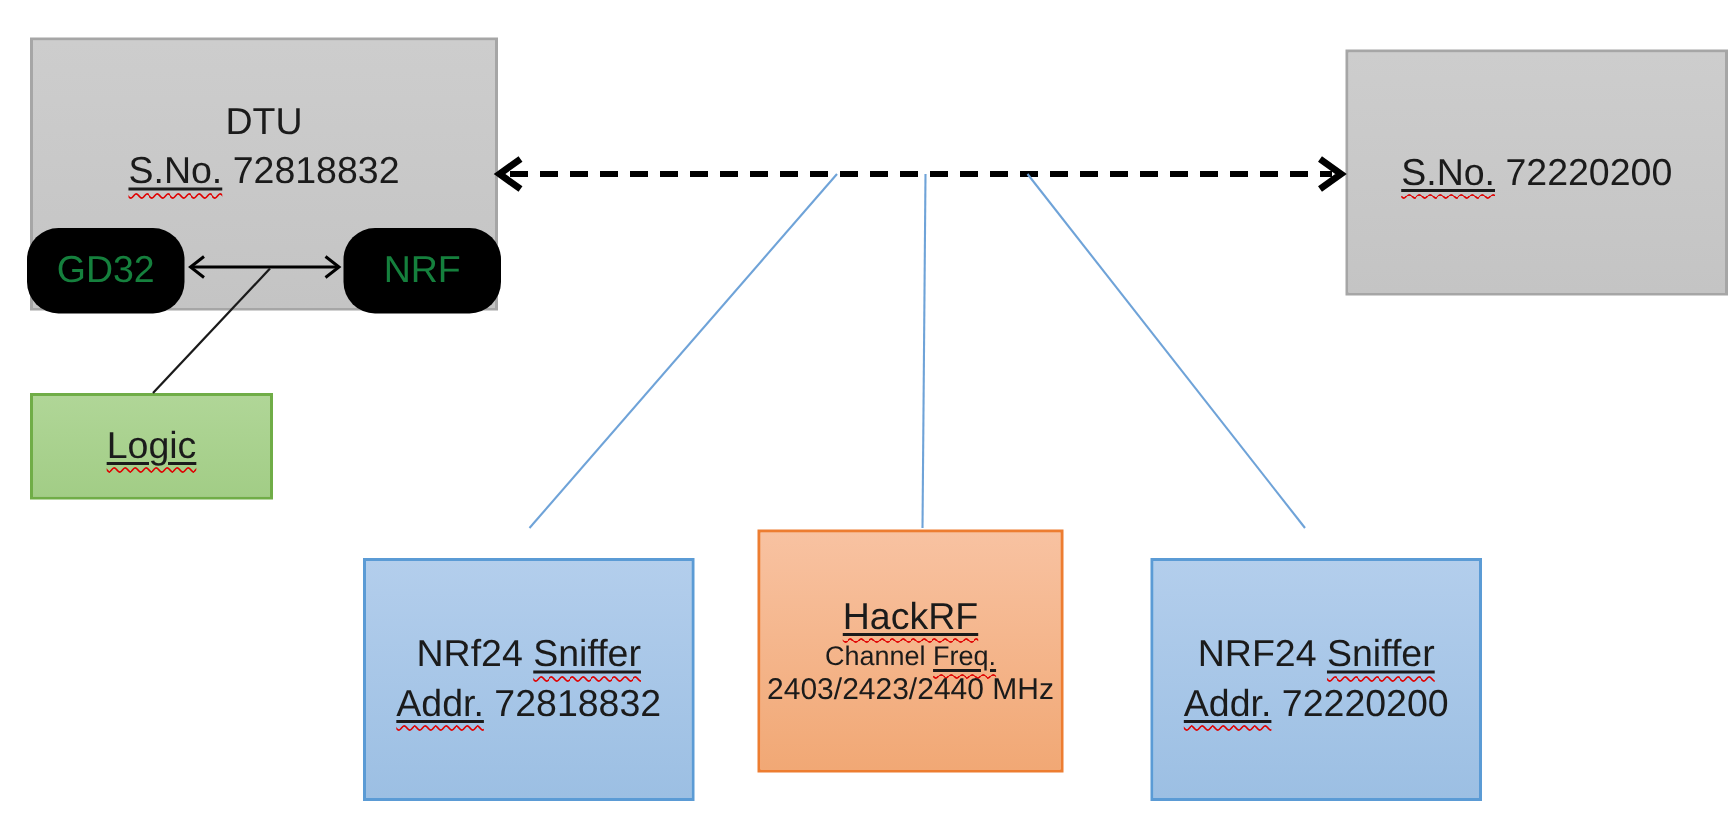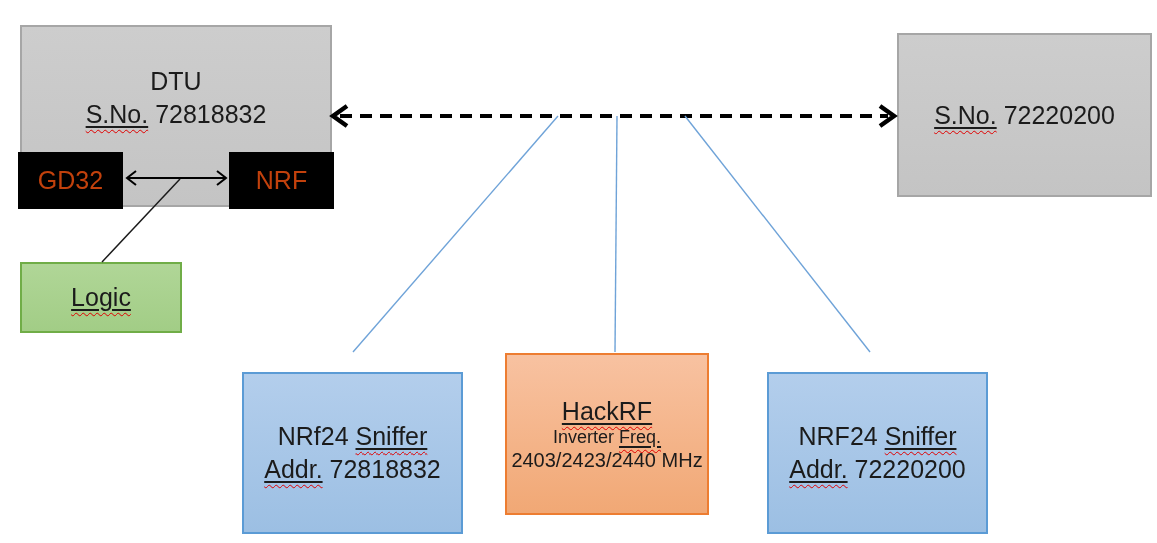--- a/index.html
+++ b/index.html
@@ -4,21 +4,21 @@
 <style>
   html,body{margin:0;padding:0;background:#fff;}
   .canvas{
     position:relative;width:1157px;height:543px;background:#ffffff;overflow:hidden;
     font-family:"Liberation Sans",sans-serif;color:#1b1b1b;
   }
   .box{position:absolute;display:flex;flex-direction:column;align-items:center;justify-content:center;
        text-align:center;box-sizing:border-box;}
   .ln{font-size:25px;line-height:33px;white-space:nowrap;}
   .gray{background:linear-gradient(180deg,#cdcdcd,#c4c4c4);border:2px solid #a6a6a6;}
-  .chip{background:#000;color:#c2410c;}
+  .chip{background:#000;color:#15803d;border-radius:21px;}
   .green{background:linear-gradient(180deg,#b0d697,#a2cd86);border:2px solid #70ad47;}
   .blue{background:linear-gradient(180deg,#b3ceec,#9cbfe3);border:2px solid #5b9bd5;margin-top:19px;}
   .orange{background:linear-gradient(180deg,#f8c2a1,#f1a875);border:2px solid #ed7d31;}
 
   #dtu{left:20px;top:25px;width:312px;height:182px;padding-bottom:36px;}
   #gd32{left:18px;top:152px;width:105px;height:57px;}
   #nrf{left:229px;top:152px;width:105px;height:57px;}
   #logic{left:20px;top:262px;width:162px;height:71px;align-items:center;}
   #inverter{left:897px;top:33px;width:255px;height:164px;}
   #sniffer-left{left:242px;top:353px;width:221px;height:162px;}
@@ -61,21 +61,21 @@
     <div class="ln"><span class="sq"><span class="ul">S.No.</span></span> <span>72220200</span></div>
   </div>
 
   <div class="box blue" id="sniffer-left">
     <div class="ln"><span>NRf24</span> <span class="sq"><span class="ul">Sniffer</span></span></div>
     <div class="ln"><span class="sq"><span class="ul">Addr.</span></span> <span>72818832</span></div>
   </div>
 
   <div class="box orange" id="hackrf">
     <div class="ln t1"><span class="sq"><span class="ul">HackRF</span></span></div>
-    <div class="ln t2"><span>Inverter</span> <span class="sq"><span class="ul">Freq.</span></span></div>
+    <div class="ln t2"><span>Channel</span> <span class="sq"><span class="ul">Freq.</span></span></div>
     <div class="ln t3">2403/2423/2440 MHz</div>
   </div>
 
   <div class="box blue" id="sniffer-right">
     <div class="ln"><span>NRF24</span> <span class="sq"><span class="ul">Sniffer</span></span></div>
     <div class="ln"><span class="sq"><span class="ul">Addr.</span></span> <span>72220200</span></div>
   </div>
 
   <svg class="wires" width="1157" height="543" viewBox="0 0 1157 543">
 

